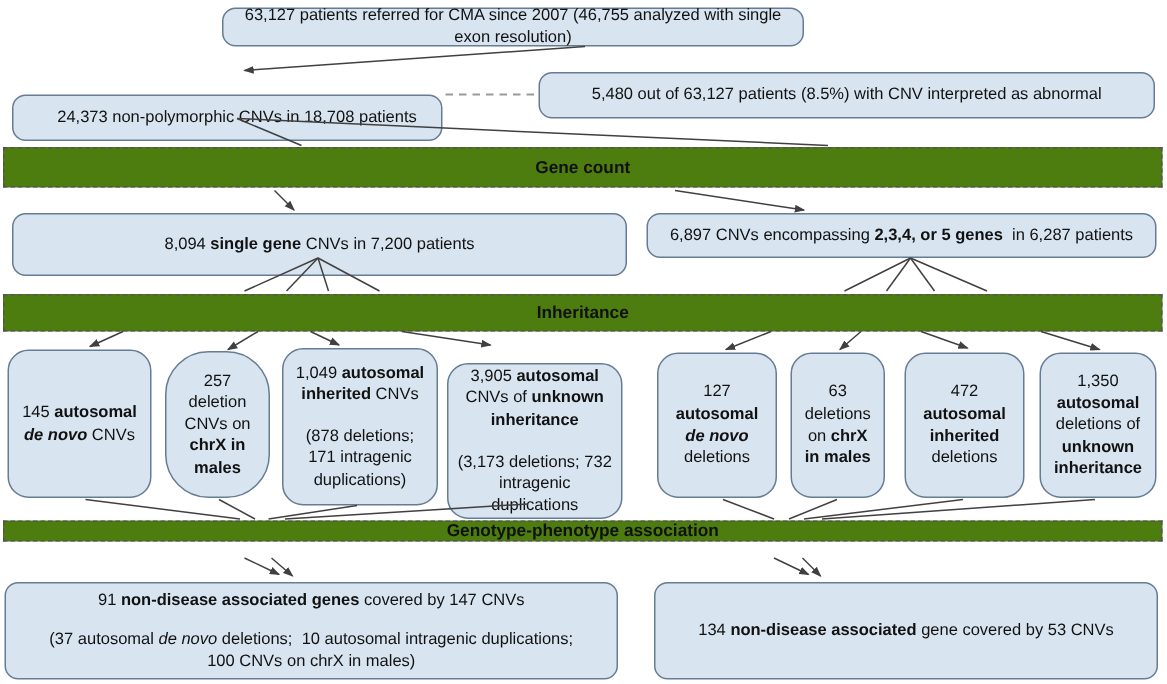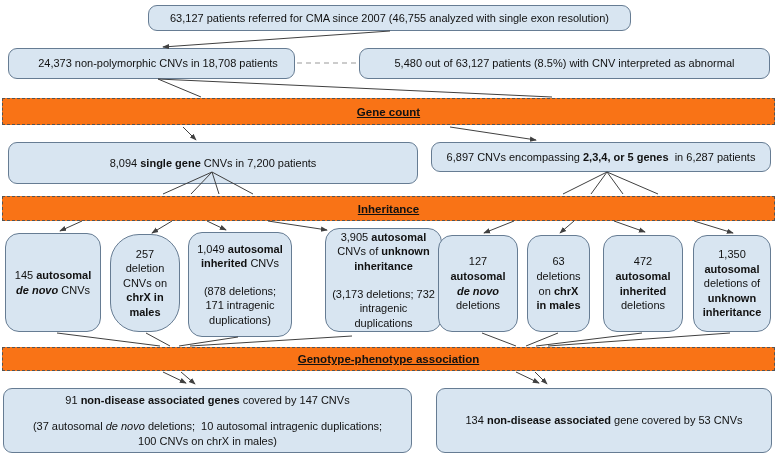--- a/index.html
+++ b/index.html
@@ -8,23 +8,23 @@
     font-family:"Liberation Sans",sans-serif;color:#111;overflow:hidden;
   }
   .box{
     position:absolute;background:#d8e5f1;border:1.4px solid #667c93;border-radius:9px;
     display:flex;flex-direction:column;align-items:center;justify-content:center;
     text-align:center;font-size:11px;line-height:1.32;padding:2px 6px;box-sizing:border-box;
     z-index:2;white-space:pre-wrap;
   }
   .box.round{border-radius:14px;}
   .band{
-    position:absolute;left:2px;width:773px;background:#f97316;border:1px dashed #555;
+    position:absolute;left:2px;width:773px;background:#4d7c0f;border:1px dashed #555;
     display:flex;align-items:center;justify-content:center;font-weight:bold;font-size:11.5px;
-    box-sizing:border-box;z-index:2;text-decoration:underline;
+    box-sizing:border-box;z-index:2;
   }
   .sub{margin-top:13px;}
   .sub-sm{margin-top:12px;}
   .b{font-weight:bold;}
   .i{font-style:italic;}
   .bi{font-weight:bold;font-style:italic;}
   svg.overlay{position:absolute;left:0;top:0;z-index:3;pointer-events:none;}
   svg.overlay line{stroke:#404040;stroke-width:1;}
   svg.overlay line.dash{stroke:#9a9a9a;stroke-width:1.2;stroke-dasharray:5 4;}
 </style>
@@ -86,25 +86,25 @@
       <line x1="730" y1="333" x2="548" y2="346"></line>
     </g>
     <g>
       <line x1="163" y1="372" x2="186" y2="383" marker-end="url(#ah)"></line>
       <line x1="181" y1="372" x2="195" y2="384" marker-end="url(#ah)"></line>
       <line x1="516" y1="372" x2="539" y2="383" marker-end="url(#ah)"></line>
       <line x1="535" y1="372" x2="547" y2="384" marker-end="url(#ah)"></line>
     </g>
   </svg>
 
-  <div class="box" style="left:148px;top:5px;width:483px;height:26px;">
+  <div class="box" style="left:148px;top:5px;width:388px;height:26px;">
     <div>63,127 patients referred for CMA since 2007 (46,755 analyzed with single exon resolution)</div>
   </div>
 
-  <div class="box" style="left:8px;top:48px;width:287px;height:31px;padding-left:19px;">
+  <div class="box" style="left:8px;top:63px;width:287px;height:31px;padding-left:19px;">
     <div>24,373 non-polymorphic CNVs in 18,708 patients</div>
   </div>
   <div class="box" style="left:359px;top:48px;width:411px;height:31px;">
     <div>5,480 out of 63,127 patients (8.5%) with CNV interpreted as abnormal</div>
   </div>
 
   <div class="band" style="top:98px;height:27px;">
     <span>Gene count</span>
   </div>
 
@@ -122,38 +122,38 @@
   <div class="box round" style="left:5px;top:233px;width:96px;height:99px;">
     <div><span>145 </span><span class="b">autosomal</span><span> </span><span class="bi">de novo</span><span> CNVs</span></div>
   </div>
   <div class="box round" style="left:110px;top:234px;width:70px;height:98px;border-radius:29px;">
     <div><span>257 deletion CNVs on </span><span class="b">chrX in males</span></div>
   </div>
   <div class="box round" style="left:188px;top:232px;width:104px;height:105px;">
     <div><span>1,049 </span><span class="b">autosomal inherited</span><span> CNVs</span></div>
     <div class="sub"><span>(878 deletions; 171 intragenic duplications)</span></div>
   </div>
-  <div class="box round" style="left:298px;top:228px;width:117px;height:104px;margin-left:27px;">
+  <div class="box round" style="left:298px;top:242px;width:117px;height:104px;">
     <div><span>3,905 </span><span class="b">autosomal</span><span> CNVs of </span><span class="b">unknown inheritance</span></div>
     <div class="sub"><span>(3,173 deletions; 732 intragenic duplications</span></div>
   </div>
   <div class="box round" style="left:438px;top:235px;width:80px;height:97px;">
     <div><span>127 </span><span class="b">autosomal</span><span> </span><span class="bi">de novo</span><span> deletions</span></div>
   </div>
   <div class="box round" style="left:527px;top:235px;width:63px;height:97px;">
     <div><span>63 deletions on </span><span class="b">chrX in males</span></div>
   </div>
   <div class="box round" style="left:603px;top:235px;width:80px;height:97px;">
     <div><span>472 </span><span class="b">autosomal inherited</span><span> deletions</span></div>
   </div>
   <div class="box round" style="left:693px;top:235px;width:78px;height:97px;">
     <div><span>1,350 </span><span class="b">autosomal</span><span> deletions of </span><span class="b">unknown inheritance</span></div>
   </div>
 
-  <div class="band" style="top:347px;height:24px;">
+  <div class="band" style="top:347px;height:14px;">
     <span>Genotype-phenotype association</span>
   </div>
 
   <div class="box" style="left:3px;top:388px;width:409px;height:65px;">
     <div><span>91 </span><span class="b">non-disease associated genes</span><span> covered by 147 CNVs</span></div>
     <div class="sub-sm"><span>(37 autosomal </span><span class="i">de novo</span><span> deletions;  10 autosomal intragenic duplications;
 100 CNVs on chrX in males)</span></div>
   </div>
   <div class="box" style="left:436px;top:388px;width:336px;height:65px;">
     <div><span>134 </span><span class="b">non-disease associated</span><span> gene covered by 53 CNVs</span></div>

